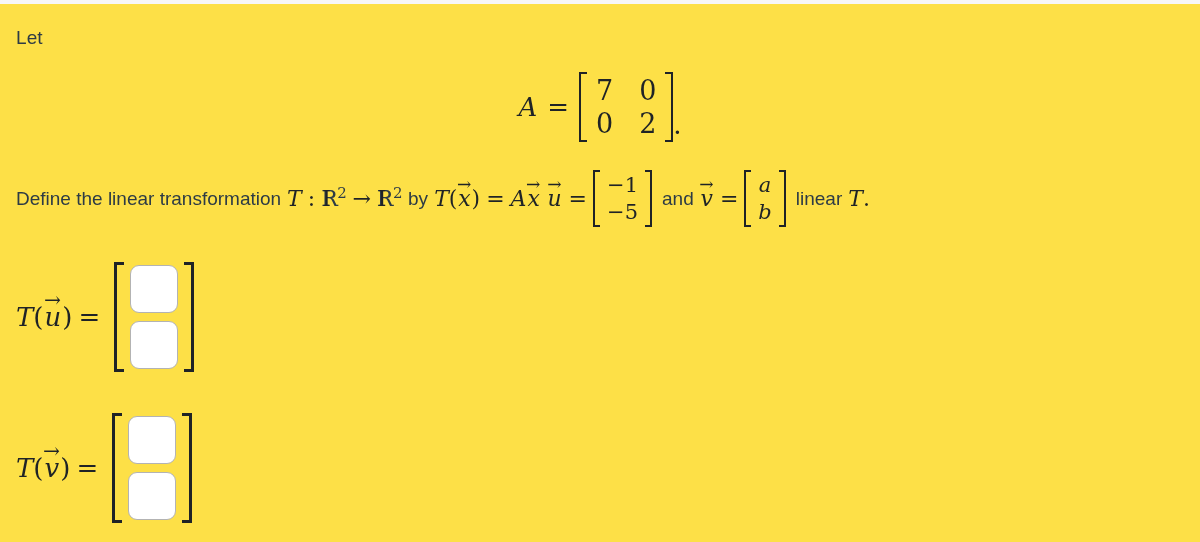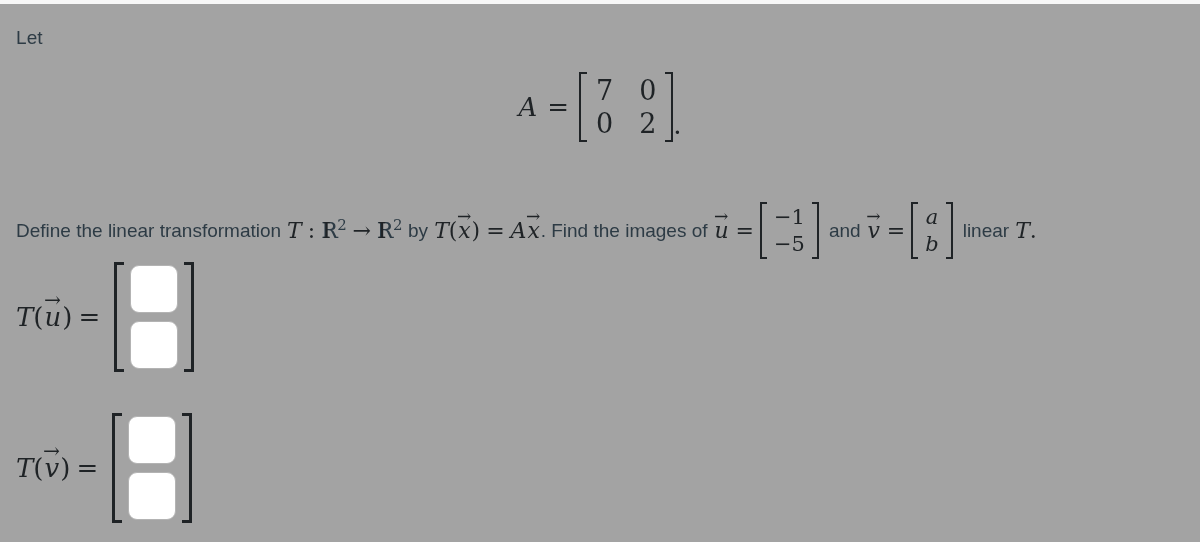--- a/index.html
+++ b/index.html
@@ -11,21 +11,21 @@
     height: 542px;
     background: #f4f4f4;
     font-family: "Liberation Sans", sans-serif;
     color: #2d3b45;
     overflow: hidden;
     position: relative;
   }
   .page {
     position: absolute;
     inset: 0;
-    background: #a3a3a3;
+    background: #fde047;
   }
   .top-strip {
     position: absolute;
     top: 0; left: 0;
     width: 1200px;
     height: 4px;
     background: #f7f7f7;
   }
 
   
@@ -51,21 +51,20 @@
   .define-line {
     position: absolute;
     left: 16px;
     top: 170px;
     font-size: 19px;
     line-height: 26px;
     color: #2d3b45;
     white-space: nowrap;
     display: flex;
     align-items: center;
-    margin-top: 32px;
   }
   .define-line > * { flex: none; }
 
   
   .mi {
     font-family: "DejaVu Serif", "Liberation Serif", serif;
     font-style: italic;
     color: #1f2326;
   }
   .mn {
@@ -271,21 +270,20 @@
     <span class="mo sz-md">)</span>
     <span class="gap-s"></span>
     <span class="mo sz-md">=</span>
     <span class="gap-s"></span>
     <span class="mi sz-md">A</span>
     <span class="mi sz-md vec">
       <span class="arrowhat">→</span>
       <span>x</span>
     </span>
 
-    <span class="txt sz-sm" style="margin-left:0px;">. Find the images of</span>
     <span class="gap-s"></span>
 
     <span class="mi sz-md vec">
       <span class="arrowhat">→</span>
       <span>u</span>
     </span>
     <span class="gap-s"></span>
     <span class="mo sz-md">=</span>
     <span class="gap-s"></span>
     <span class="bracketed colvec">

